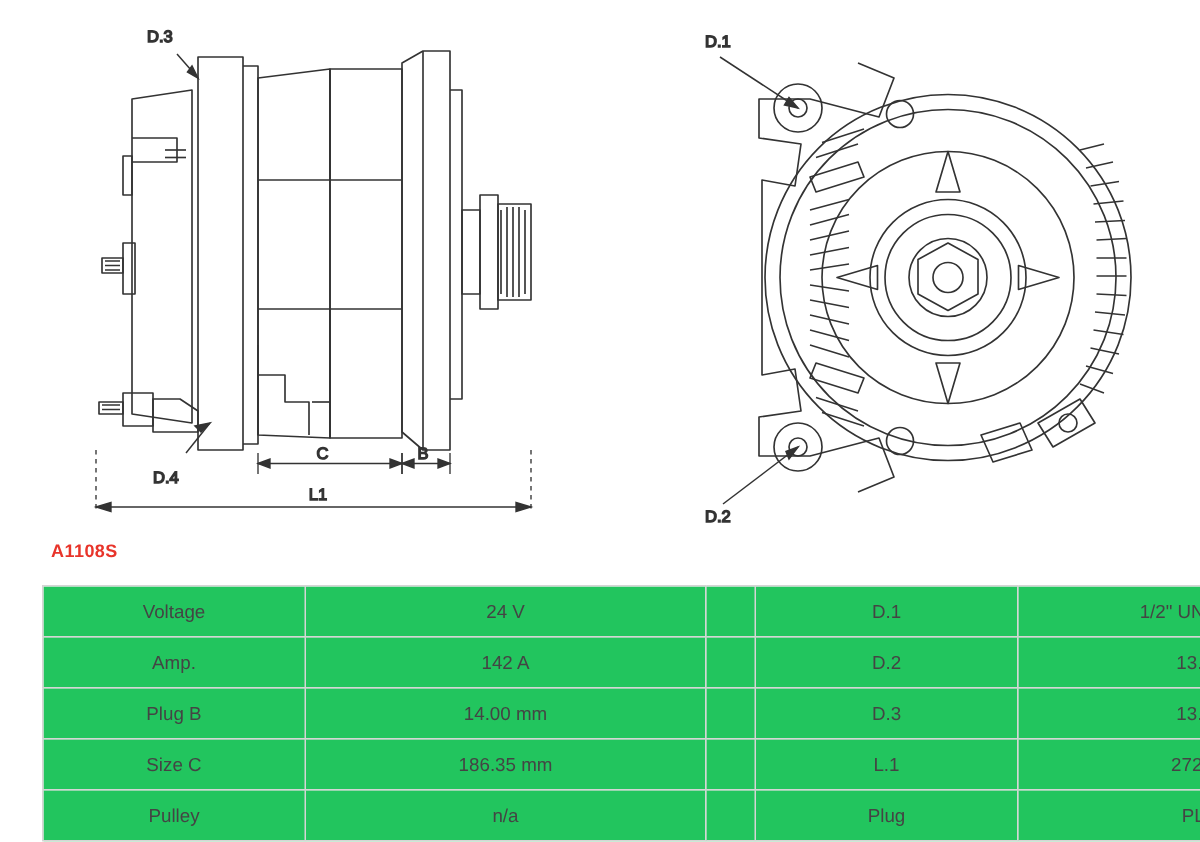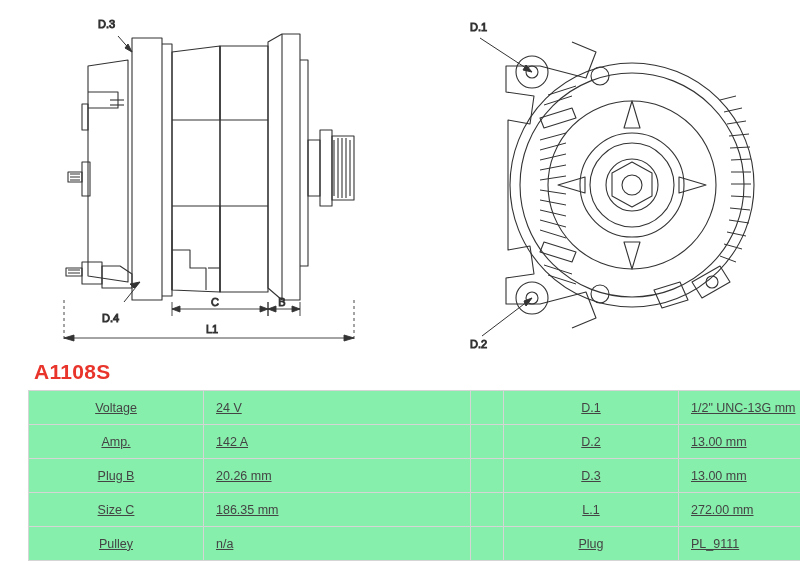--- a/index.html
+++ b/index.html
@@ -37,50 +37,49 @@
   .dim-text {
     font-size: 11px;
     fill: #333333;
     font-family: "Liberation Sans", sans-serif;
   }
   
   #part-number {
     position: absolute;
     left: 14px;
     top: 360px;
-    font-size: 21px;
+    font-size: 12px;
     font-weight: bold;
     color: #e8342a;
     letter-spacing: 0.3px;
   }
   
   #spec-table {
     position: absolute;
     left: 8px;
     top: 390px;
     width: 784px;
     border-collapse: collapse;
     table-layout: fixed;
   }
   #spec-table td {
     border: 1px solid #d5d5d5;
     height: 33px;
     font-size: 12.5px;
     color: #444444;
     padding: 0 12px;
-    background: #86efac;
-    text-decoration: underline;
+    background: #22c55e;
   }
   td.lbl {
     text-align: center;
     width: 150px;
     color: #555555;
   }
   td.val {
-    text-align: left;
+    text-align: center;
     width: 242px;
   }
   td.spacer {
     border: none;
     width: 8px;
     background: #ffffff;
   }
 </style>
 </head>
 <body>
@@ -234,21 +233,21 @@
       </tr>
       <tr>
         <td class="lbl">Amp.</td>
         <td class="val">142 A</td>
         <td class="spacer"></td>
         <td class="lbl">D.2</td>
         <td class="val">13.00 mm</td>
       </tr>
       <tr>
         <td class="lbl">Plug B</td>
-        <td class="val">20.26 mm</td>
+        <td class="val">14.00 mm</td>
         <td class="spacer"></td>
         <td class="lbl">D.3</td>
         <td class="val">13.00 mm</td>
       </tr>
       <tr>
         <td class="lbl">Size C</td>
         <td class="val">186.35 mm</td>
         <td class="spacer"></td>
         <td class="lbl">L.1</td>
         <td class="val">272.00 mm</td>

